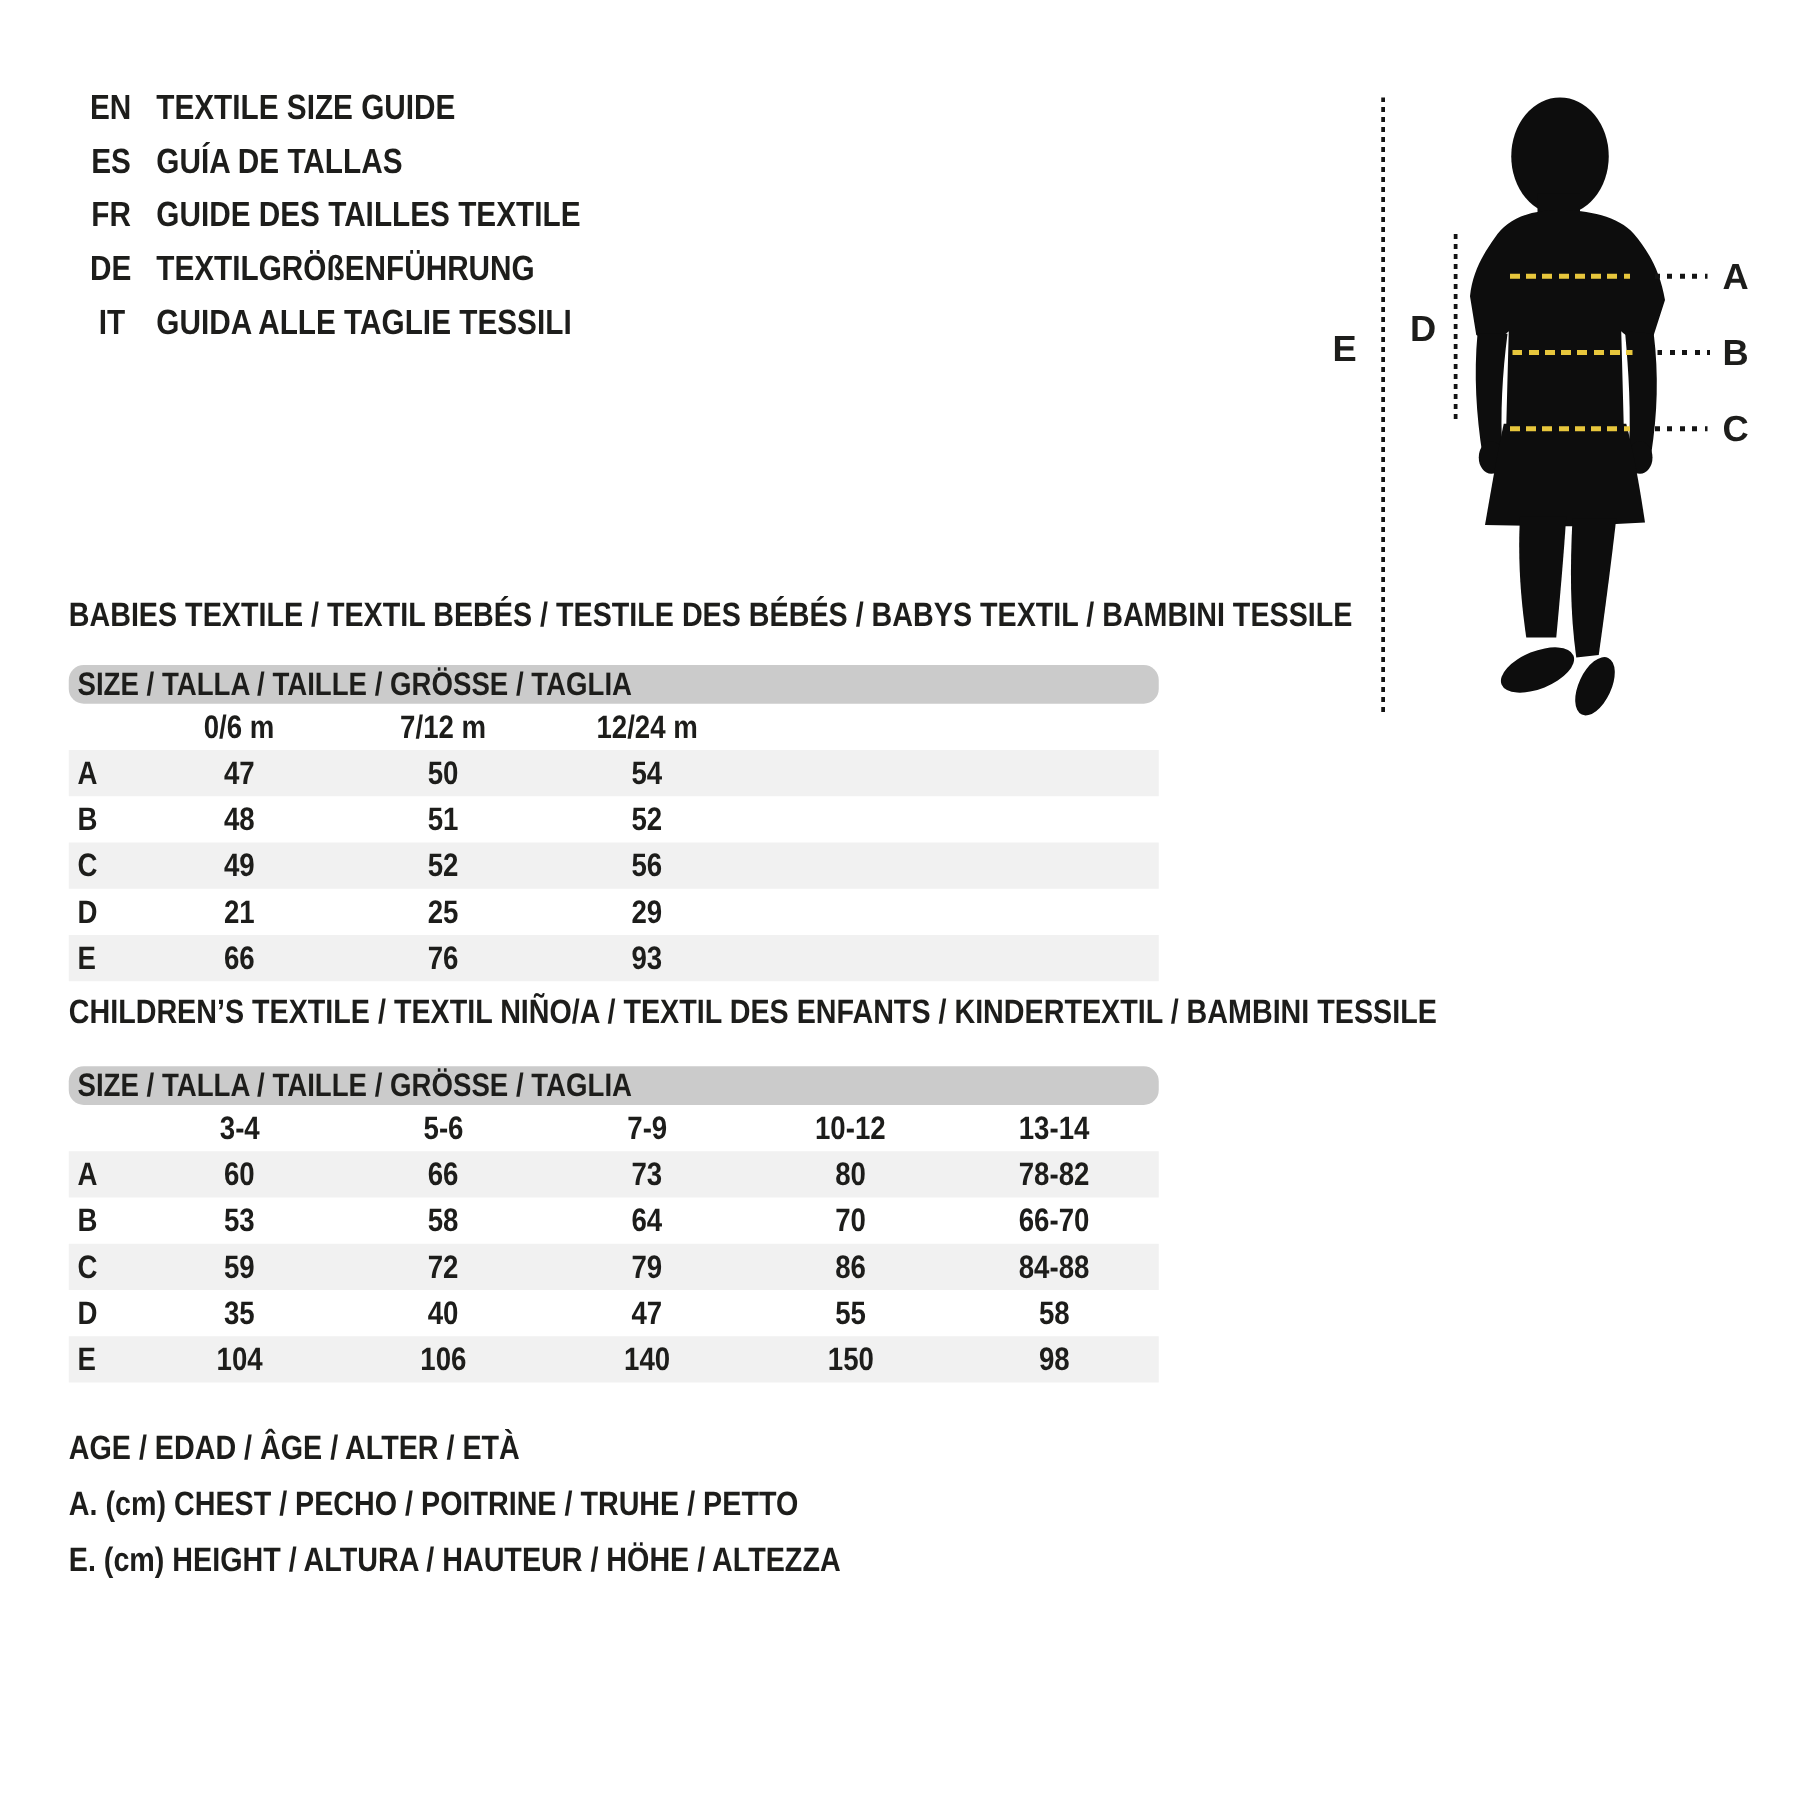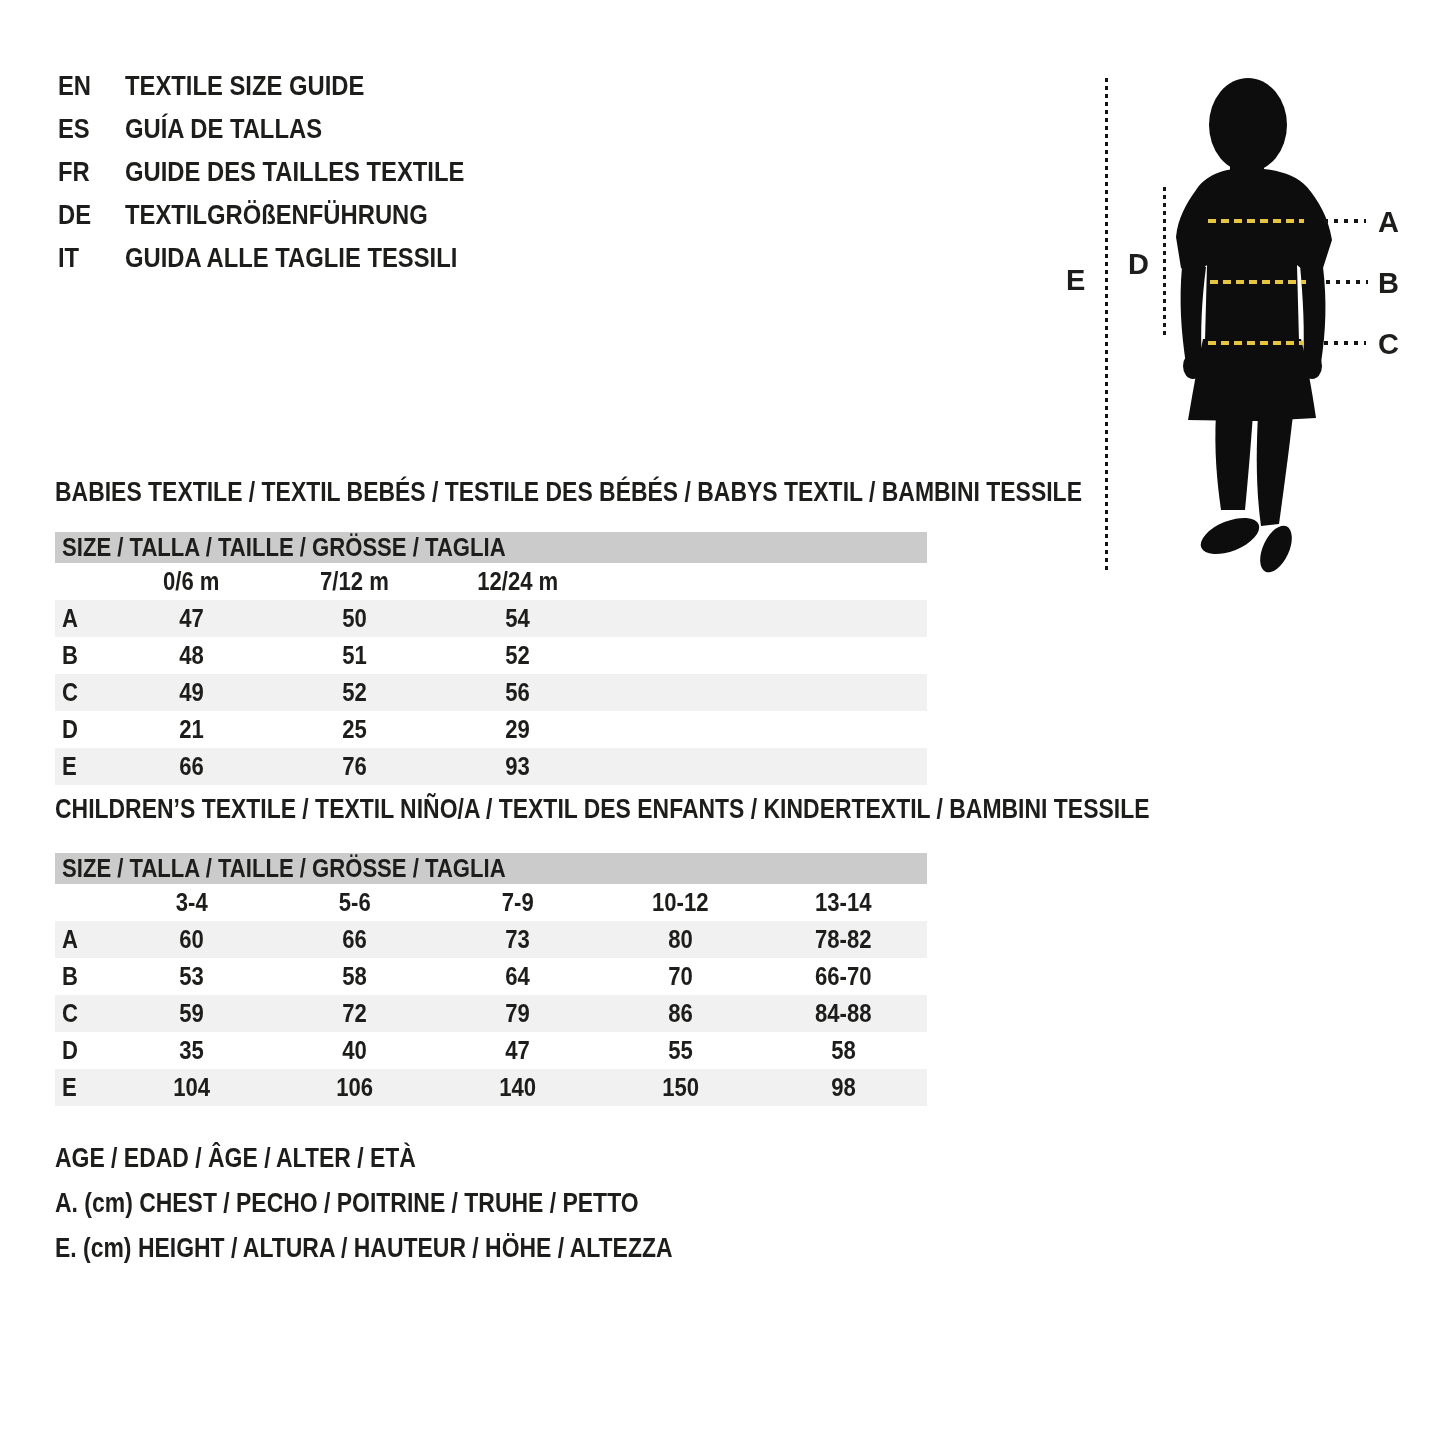--- a/index.html
+++ b/index.html
@@ -6,32 +6,32 @@
   .page{position:relative;width:1445px;height:1445px;background:#ffffff;
         font-family:"Liberation Sans",sans-serif;color:#1d1d1b;overflow:hidden;}
 
   
   .cond{display:inline-block;transform:scaleX(.85);transform-origin:0 50%;white-space:nowrap;}
   .condc{display:inline-block;transform:scaleX(.85);transform-origin:50% 50%;white-space:nowrap;}
 
   
   .lang{position:absolute;left:58px;top:64px;}
   .lang-row{height:43px;line-height:43px;font-size:28px;font-weight:bold;}
-  .lang-code{display:inline-block;width:67px;}
+  .lang-code{display:inline-block;width:67px;text-align:center;}
 
   
   .sec-heading{position:absolute;font-size:27px;font-weight:bold;line-height:28px;}
   #babies-heading{left:55px;top:478px;}
   #children-heading{left:55px;top:795px;}
 
   
   .tbl{position:absolute;left:55px;width:872px;font-weight:bold;}
   #babies-table{top:532px;}
   #children-table{top:853px;}
-  .tbl-bar{height:31px;line-height:31px;background:#cbcbcb;font-size:26px;padding-left:7px;box-sizing:border-box;}
+  .tbl-bar{height:31px;line-height:31px;background:#cbcbcb;font-size:26px;padding-left:7px;box-sizing:border-box;border-radius:12px;}
   .trow{display:flex;height:37px;line-height:37px;font-size:26px;}
   .trow.alt{background:#f1f1f1;}
   .cell{width:163px;text-align:center;}
   .cell.lbl{width:55px;text-align:left;padding-left:7px;box-sizing:border-box;}
 
   
   .legend{position:absolute;left:55px;top:1136px;}
   .legend-line{height:45px;line-height:45px;font-size:27px;font-weight:bold;}
 
   

